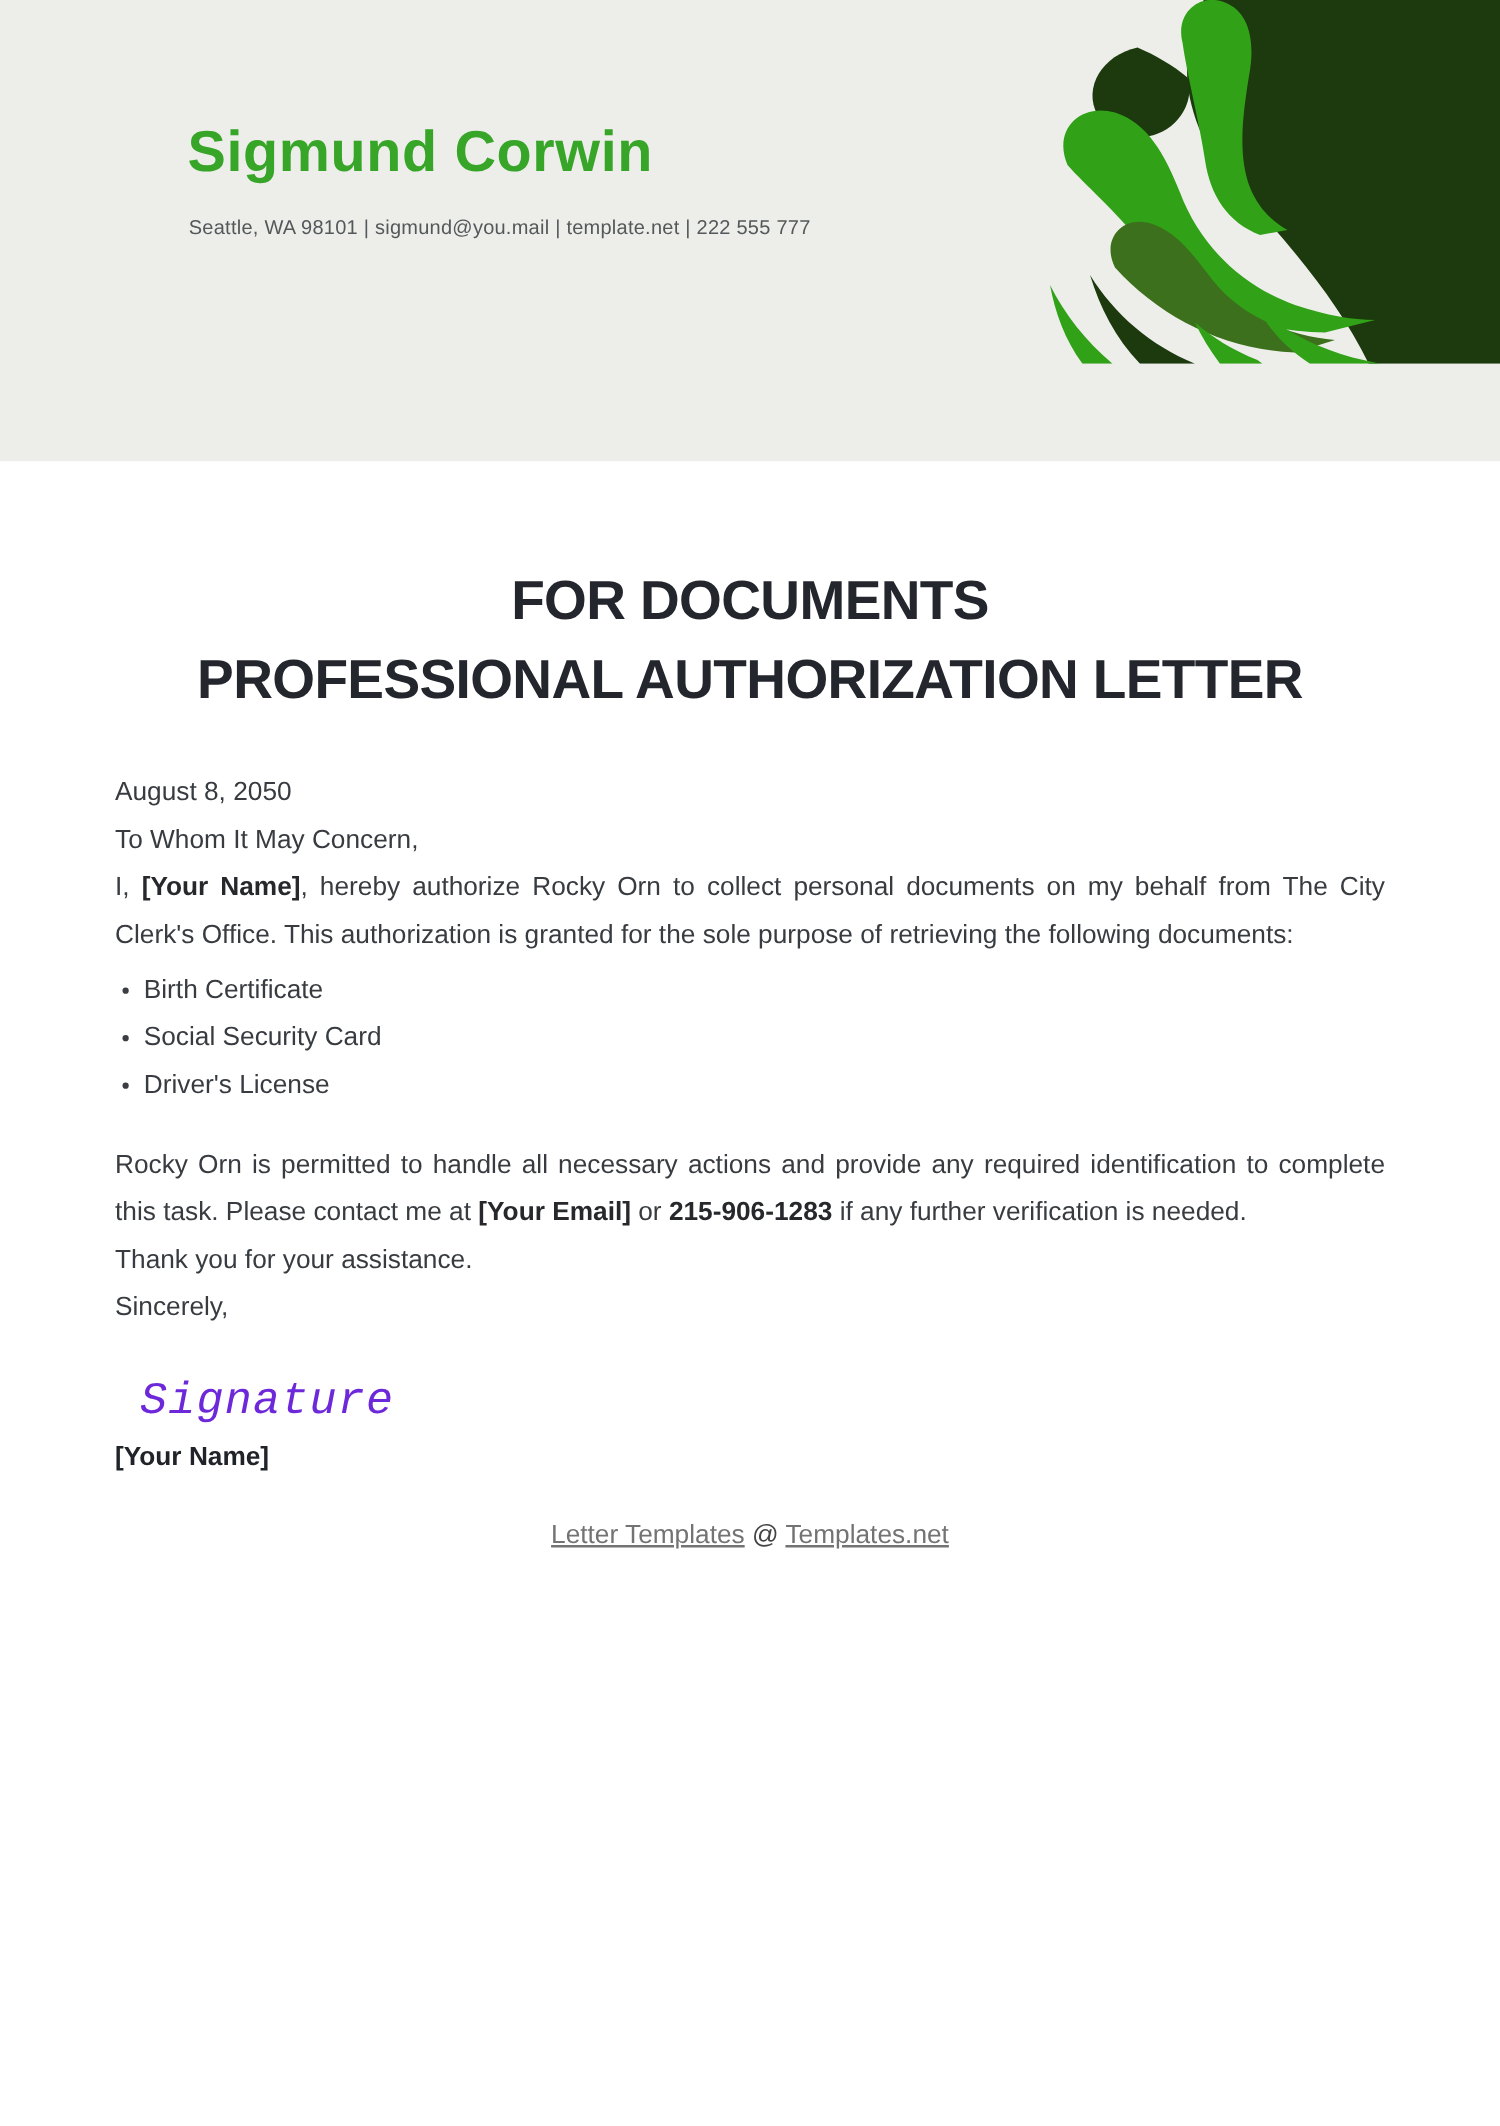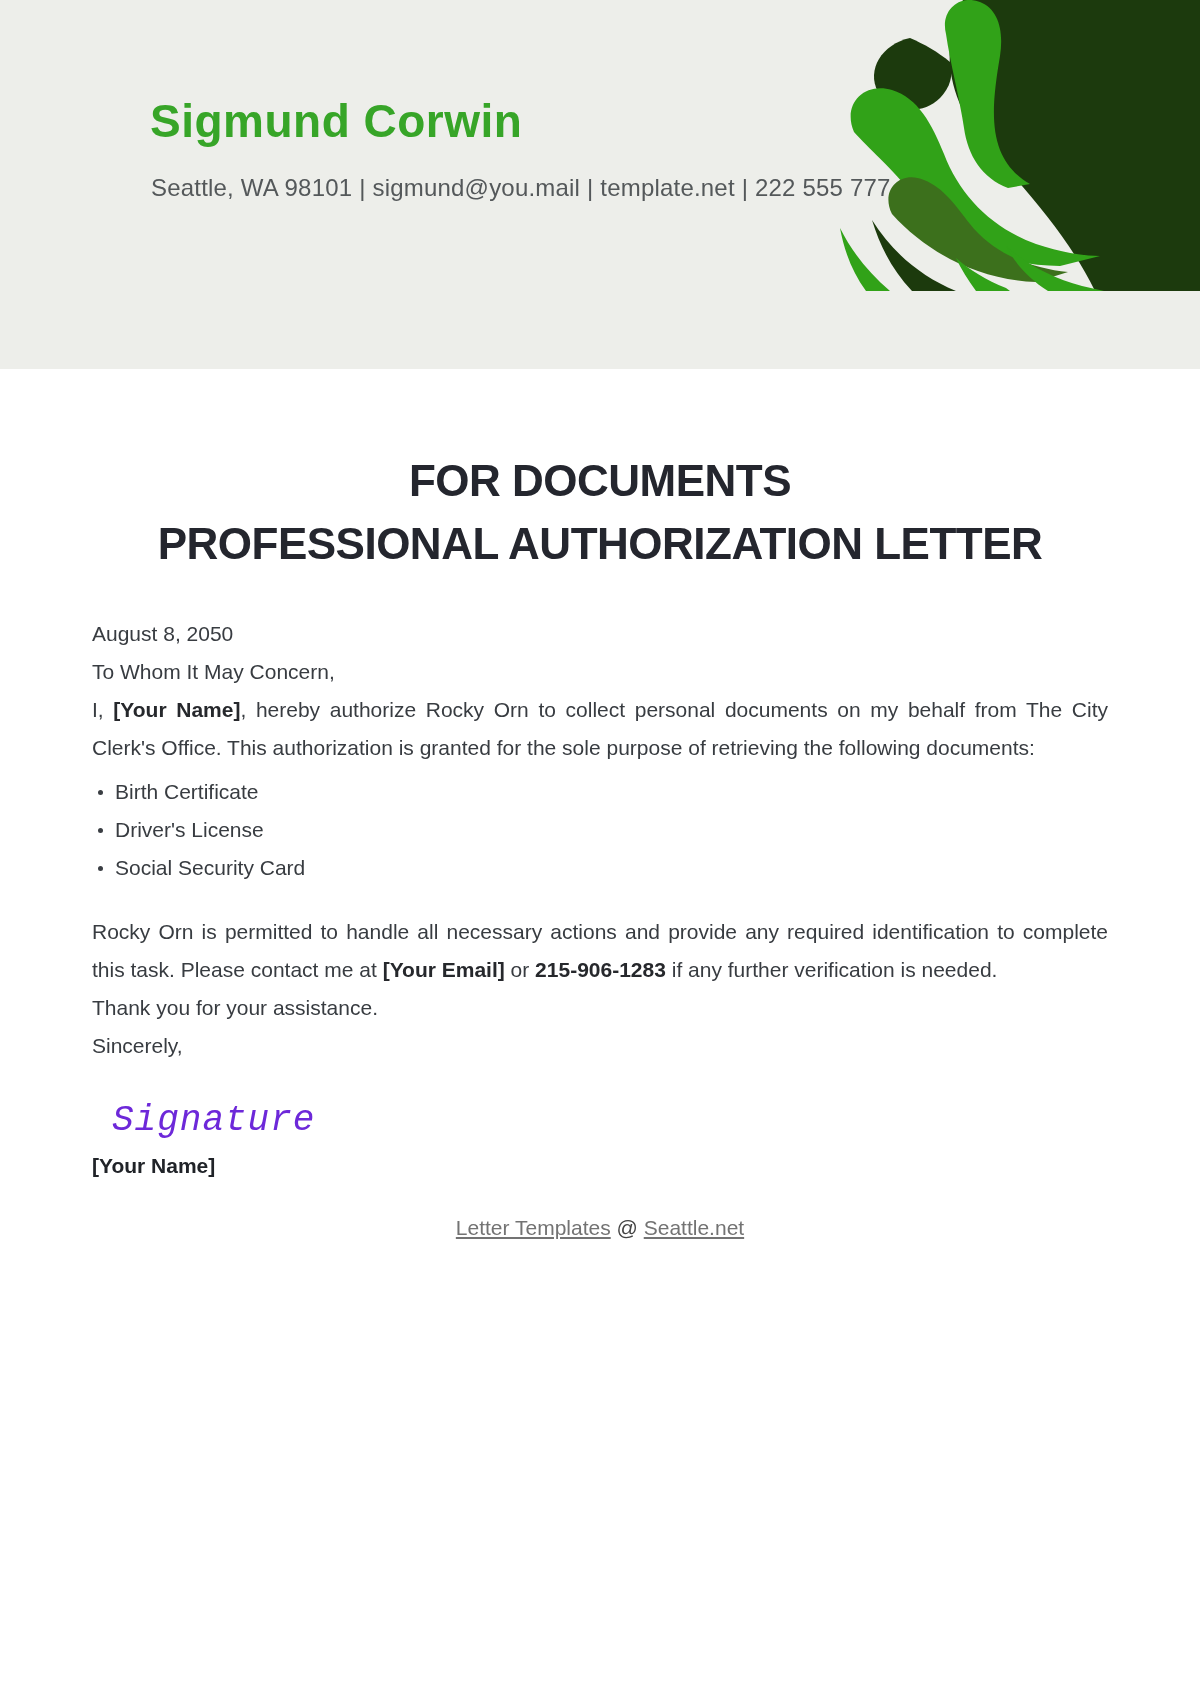--- a/index.html
+++ b/index.html
@@ -8,21 +8,21 @@
     font-family:"Liberation Sans", sans-serif; overflow:hidden;
   }
   
   .header { position:relative; width:1200px; height:369px; background:#edeeea; }
   .sender-name {
     position:absolute; left:150px; top:94px;
     font-size:46px; font-weight:600; color:#37a528; letter-spacing:.5px; white-space:nowrap;
   }
   .sender-contact {
     position:absolute; left:151px; top:174px;
-    font-size:24px; color:#54585a; letter-spacing:.2px; white-space:nowrap;
+    font-size:16px; color:#54585a; letter-spacing:.2px; white-space:nowrap;
   }
   .decor { position:absolute; top:0; right:0; width:440px; height:291px; }
   
   .content { padding:0 92px; color:#383c41; font-size:21px; line-height:38px; }
   .title {
     margin:80px 0 0 0; text-align:center;
     font-size:44px; line-height:63px; font-weight:bold; color:#24262e; letter-spacing:-.5px;
   }
   .body-block { margin-top:40px; }
   .content p { margin:0; }
@@ -80,38 +80,38 @@
 
       <p class="justify"><span>I, </span><b>[Your Name]</b><span>, hereby authorize Rocky Orn to collect personal documents on my behalf from The City Clerk's Office. This authorization is granted for the sole purpose of retrieving the following documents:</span></p>
 
       <ul class="doc-list">
         <li>
           <span class="dot"></span>
           <span>Birth Certificate</span>
         </li>
         <li>
           <span class="dot"></span>
-          <span>Driver's License</span>
+          <span>Social Security Card</span>
         </li>
         <li>
           <span class="dot"></span>
-          <span>Social Security Card</span>
+          <span>Driver's License</span>
         </li>
       </ul>
 
       <p class="justify"><span>Rocky Orn is permitted to handle all necessary actions and provide any required identification to complete this task. Please contact me at </span><b>[Your Email]</b><span> or </span><b>215-906-1283</b><span> if any further verification is needed.</span></p>
 
       <p>Thank you for your assistance.</p>
       <p>Sincerely,</p>
 
       <div class="signature-script">Signature</div>
 
       <p class="signer">[Your Name]</p>
 
       <div class="footer">
         <a>Letter Templates</a>
         <span>@</span>
-        <a>Seattle.net</a>
+        <a>Templates.net</a>
       </div>
     </div>
   </div>
 
 </div>
 
 </body></html>

